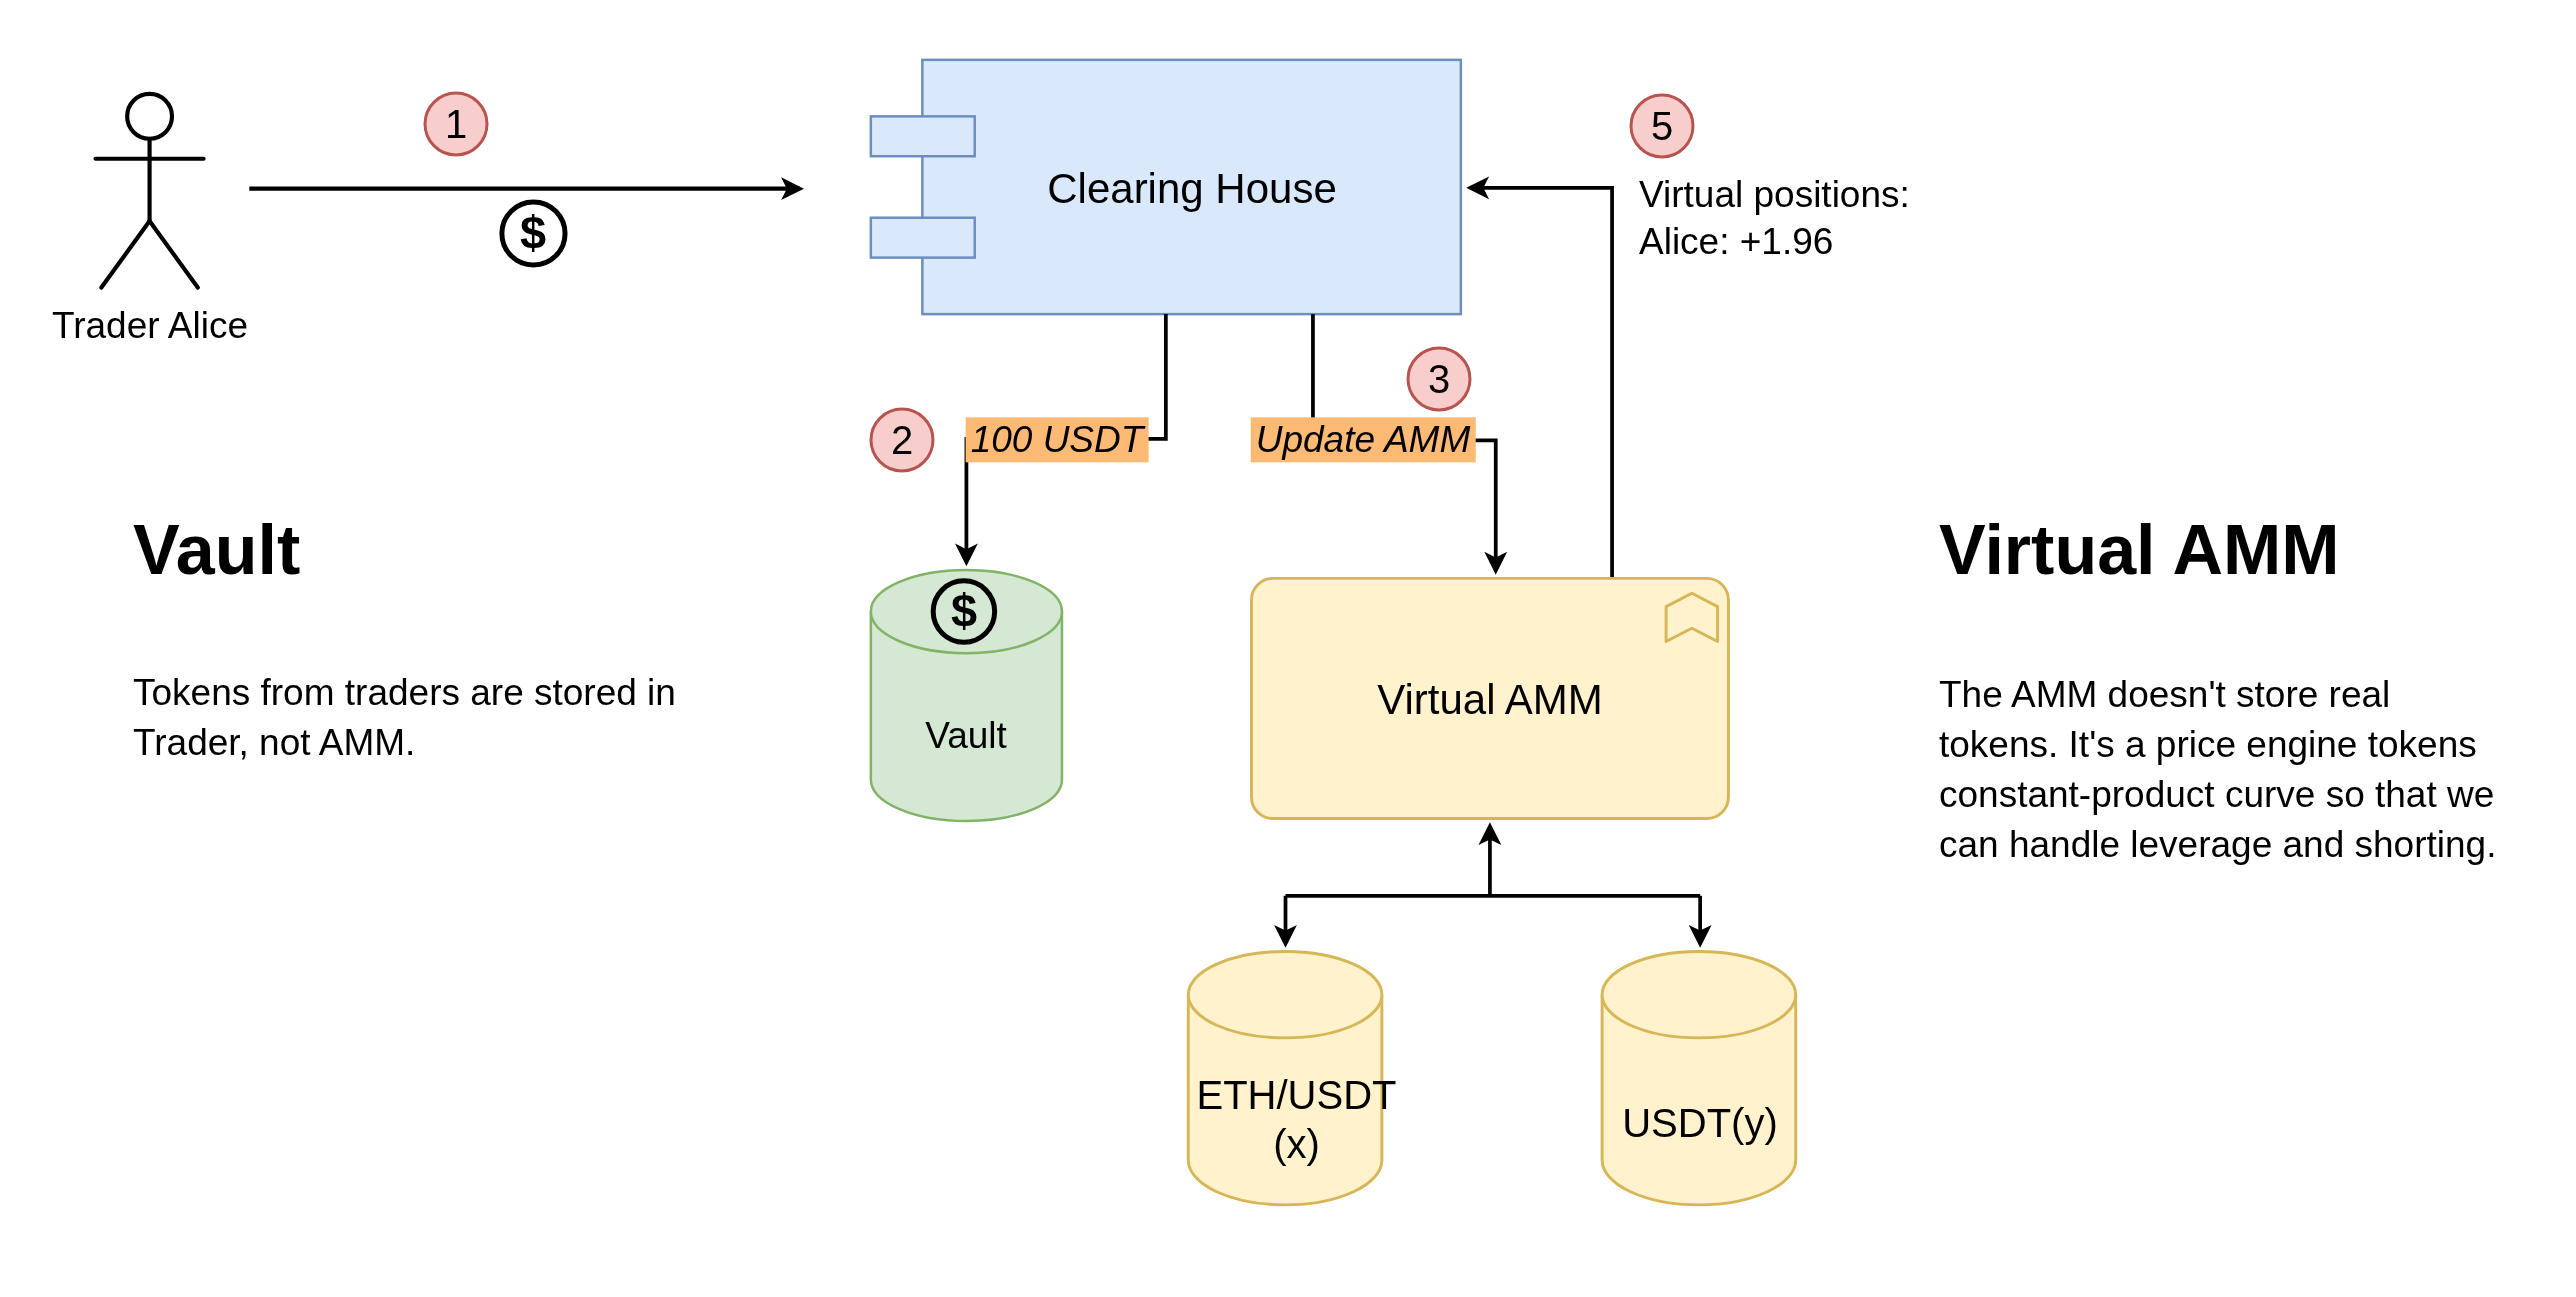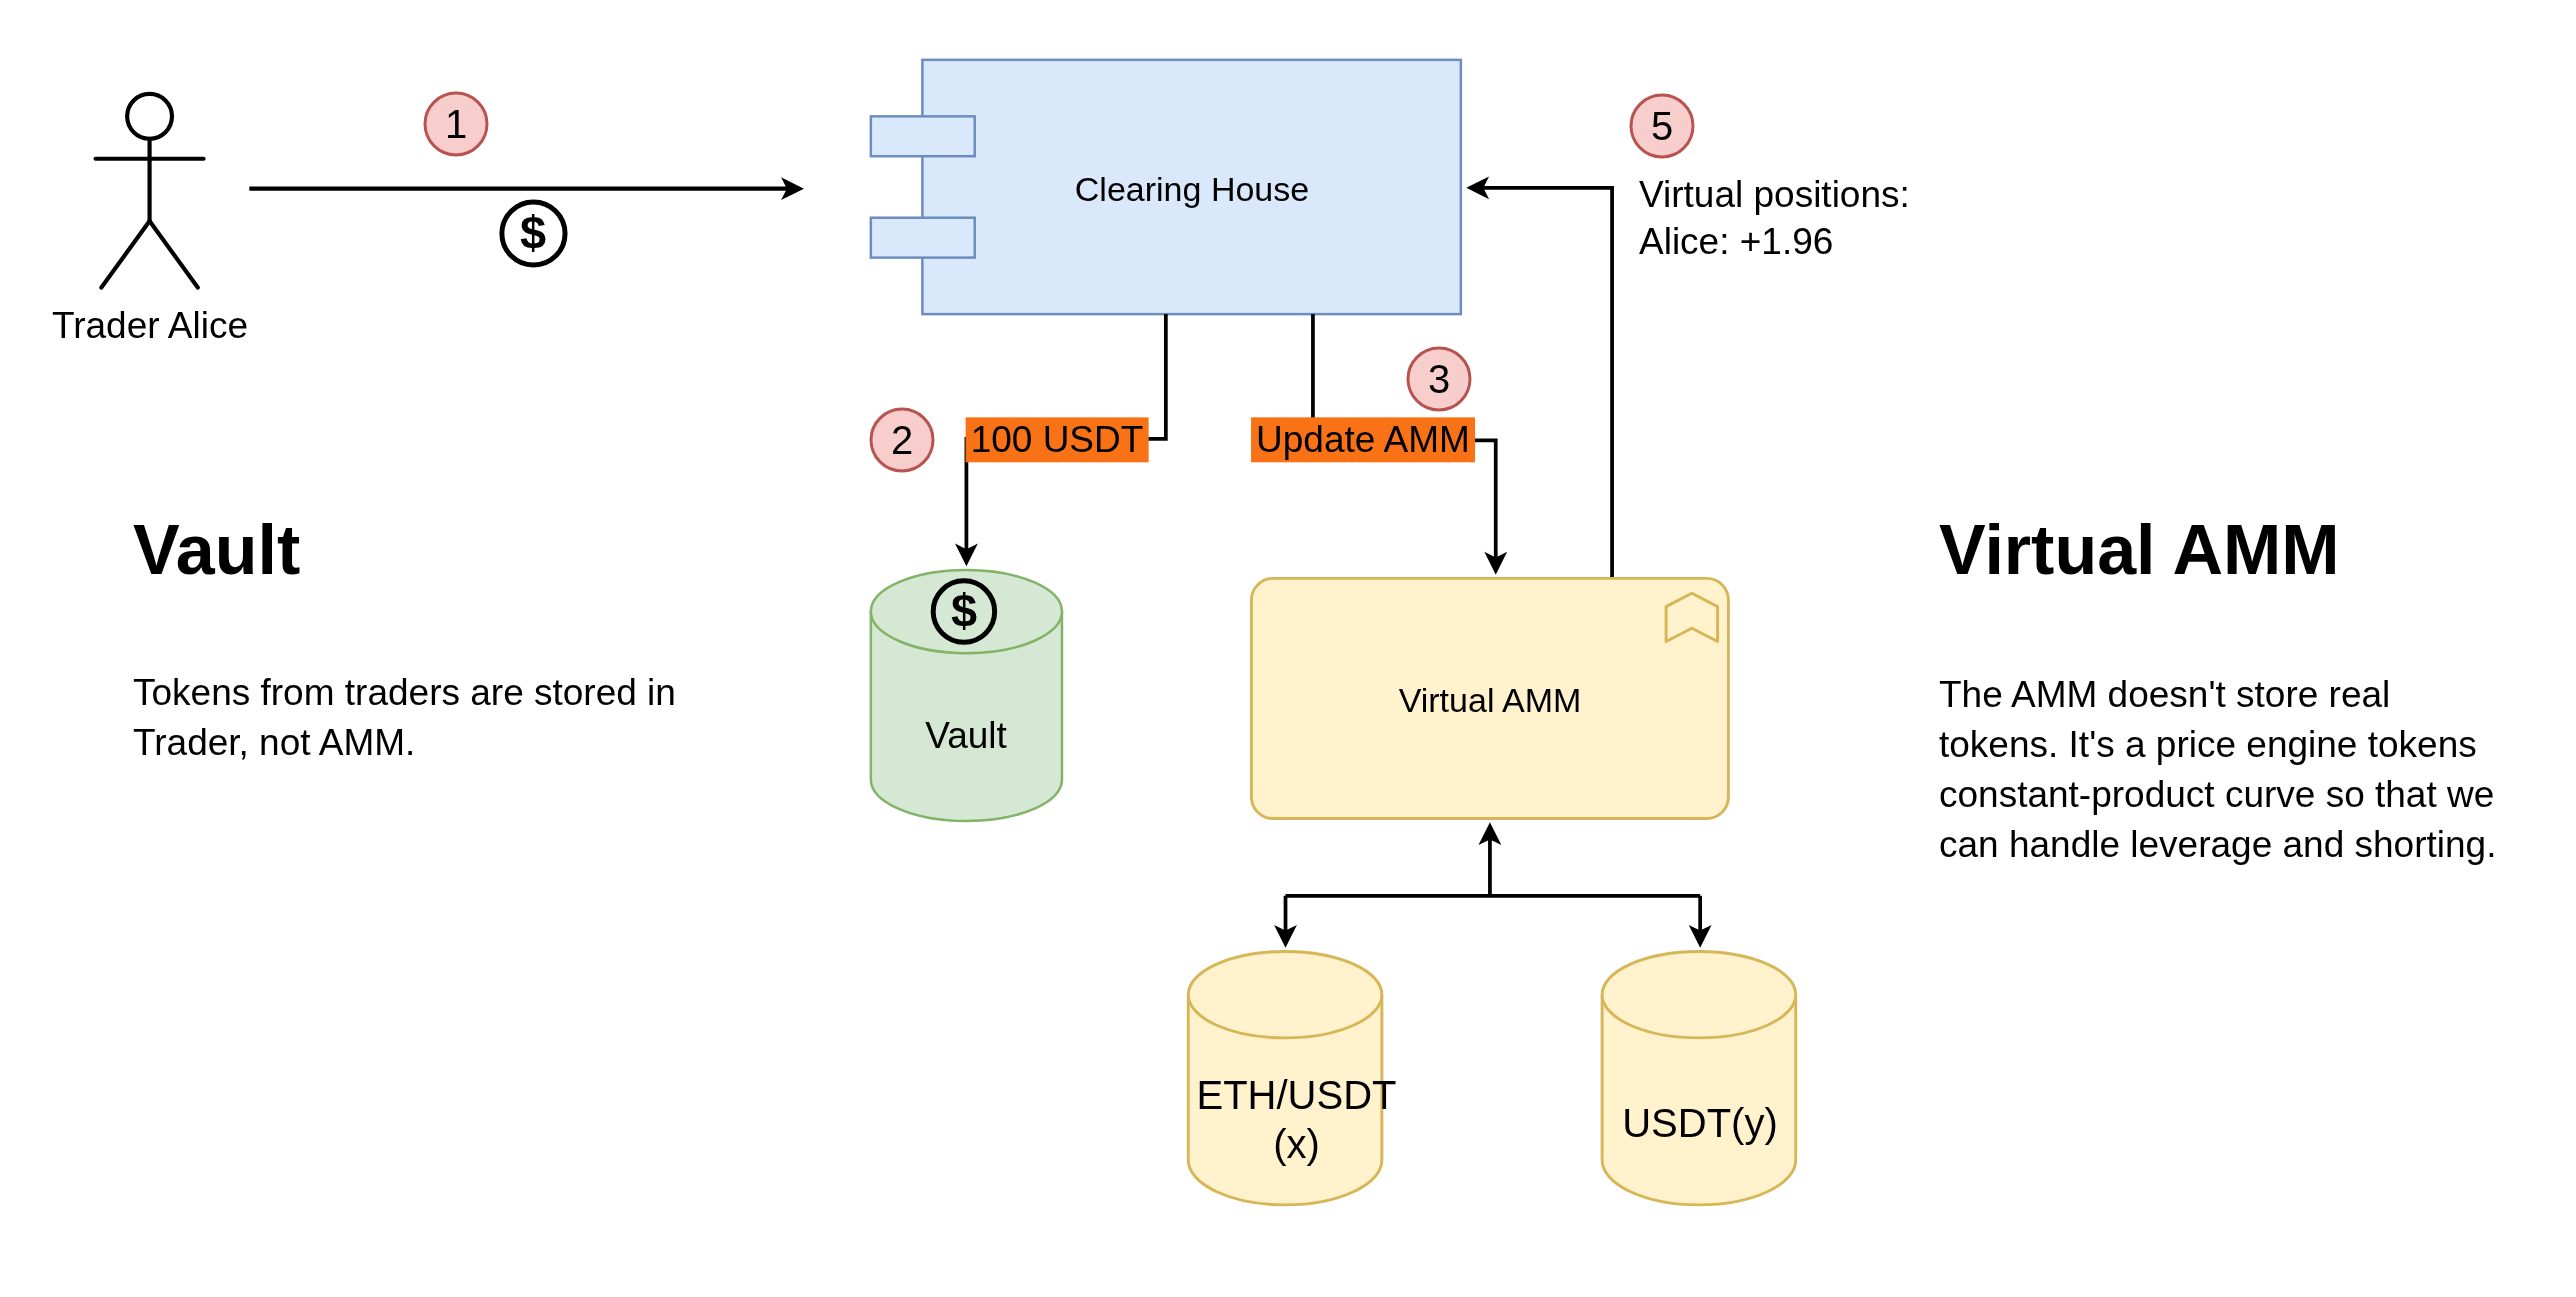--- a/index.html
+++ b/index.html
@@ -10,24 +10,24 @@
     --ink:#000000;
   }
   html,body{margin:0;padding:0;background:#ffffff;}
   .canvas{
     position:relative; width:2576px; height:1298px; background:#ffffff;
     font-family:"Liberation Sans", sans-serif; color:var(--ink); overflow:hidden;
   }
   .svg-layer{position:absolute;left:0;top:0;}
   .lbl{position:absolute; white-space:nowrap; color:var(--ink);}
   .center{transform:translate(-50%,-50%); text-align:center;}
-  .node-title{font-size:34px;}
+  .node-title{font-size:42px;}
   .small-lbl{font-size:37px;}
   .cyl-lbl{font-size:40px; line-height:49px;}
-  .conn-lbl{background:#f97316; padding:1.7px 5px; font-size:37px;}
+  .conn-lbl{background:#fdba74; padding:1.7px 5px; font-size:37px;font-style:italic;}
   .badge{
     position:absolute; width:65px; height:65px; box-sizing:border-box;
     border:3.3px solid var(--badge-stroke); background:var(--badge-fill);
     border-radius:50%; display:flex; align-items:center; justify-content:center;
     font-size:40px; transform:translate(-50%,-50%);
   }
   .dollar{
     position:absolute; transform:translate(-50%,-52%);
     font-size:47px; font-weight:600;
   }

